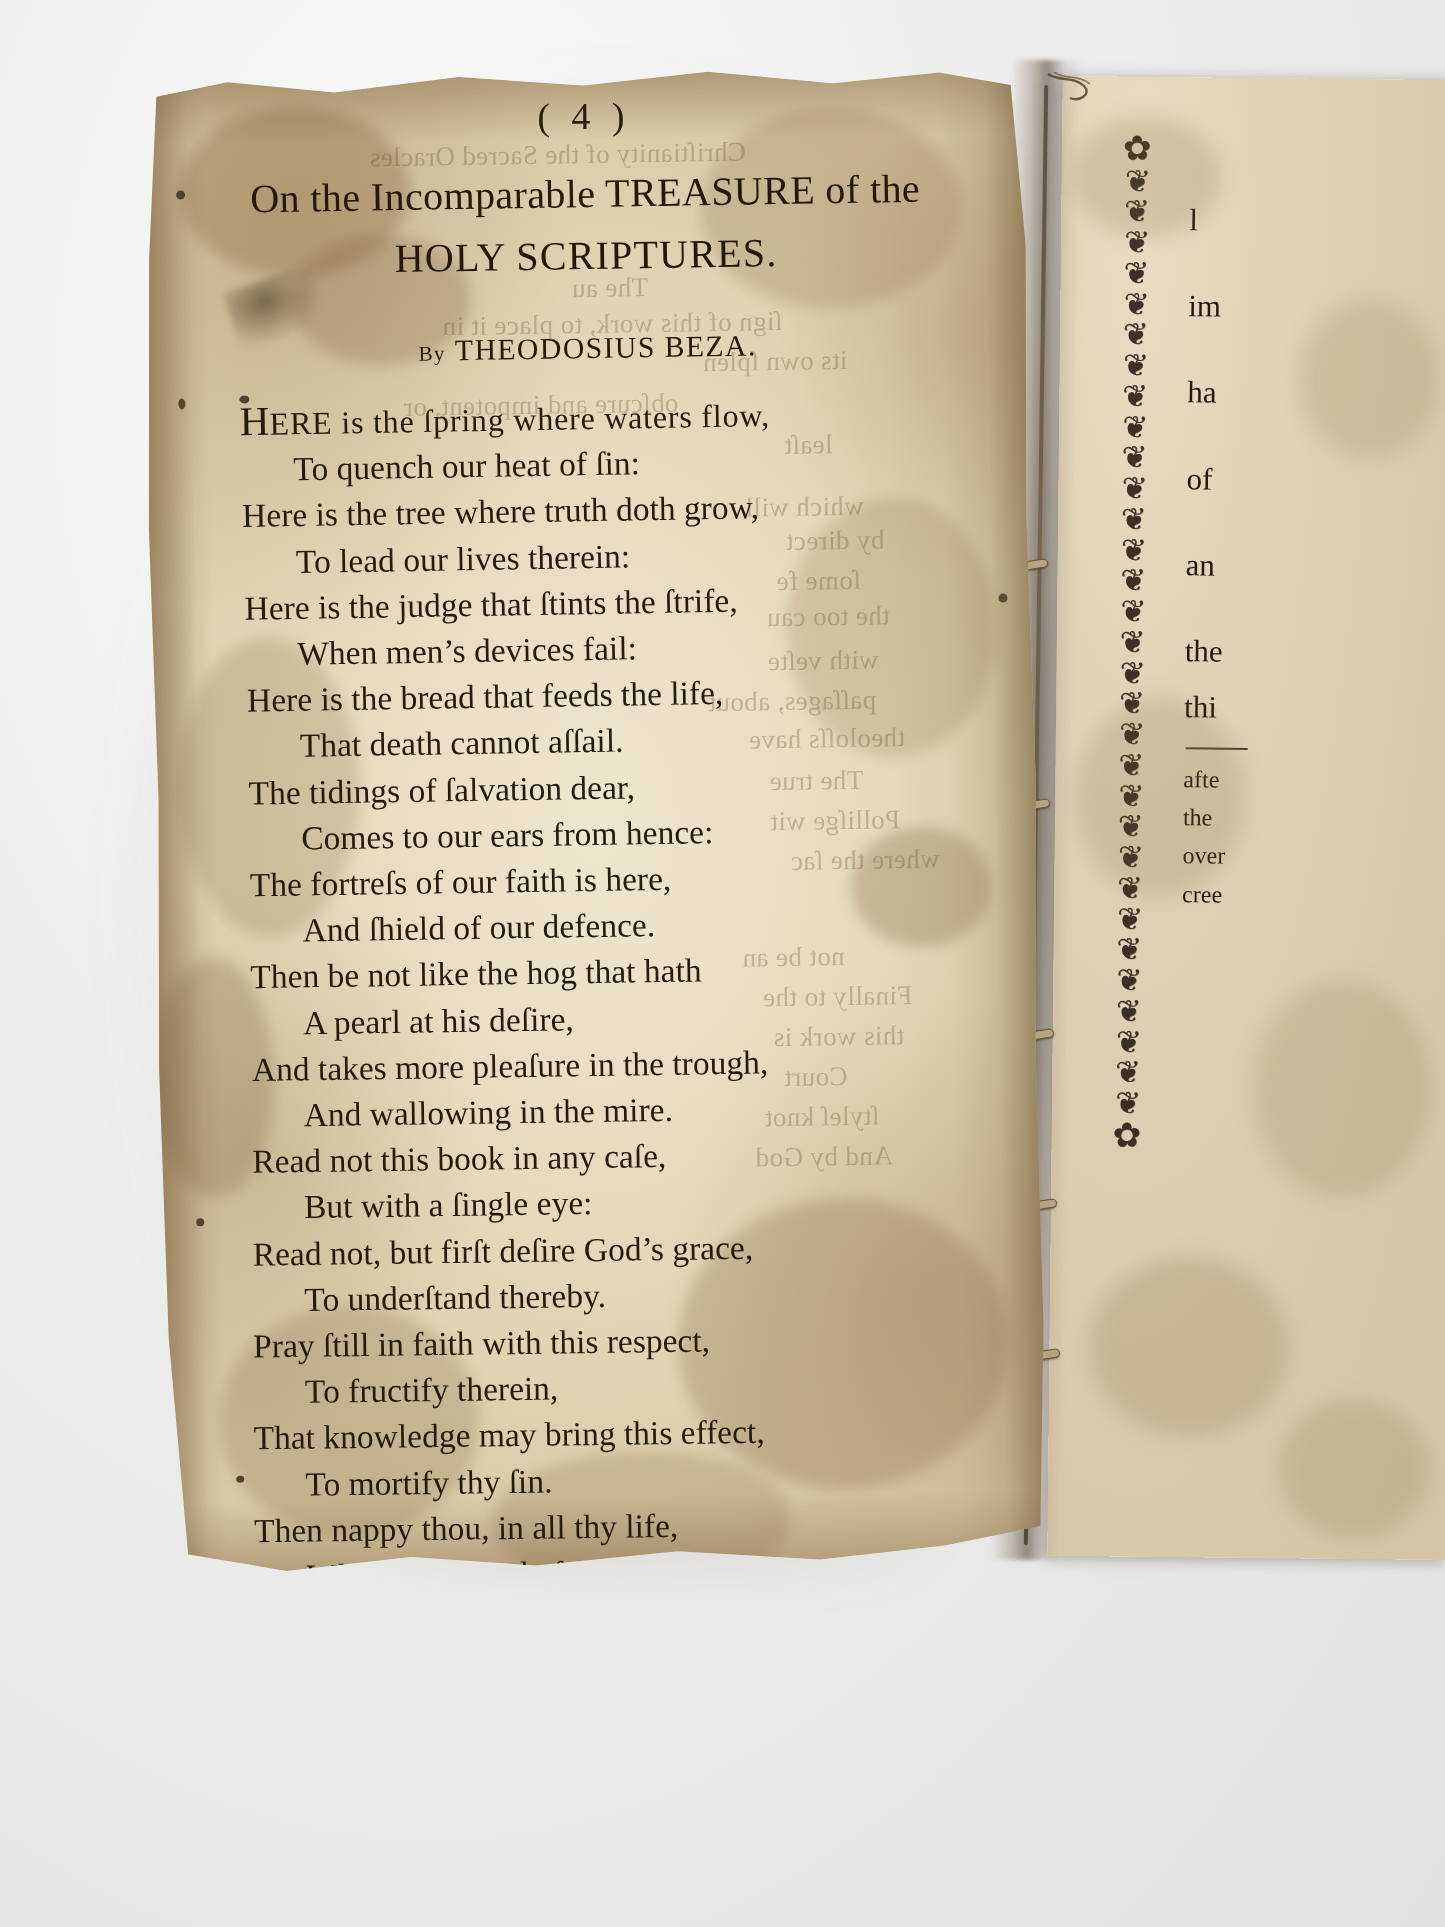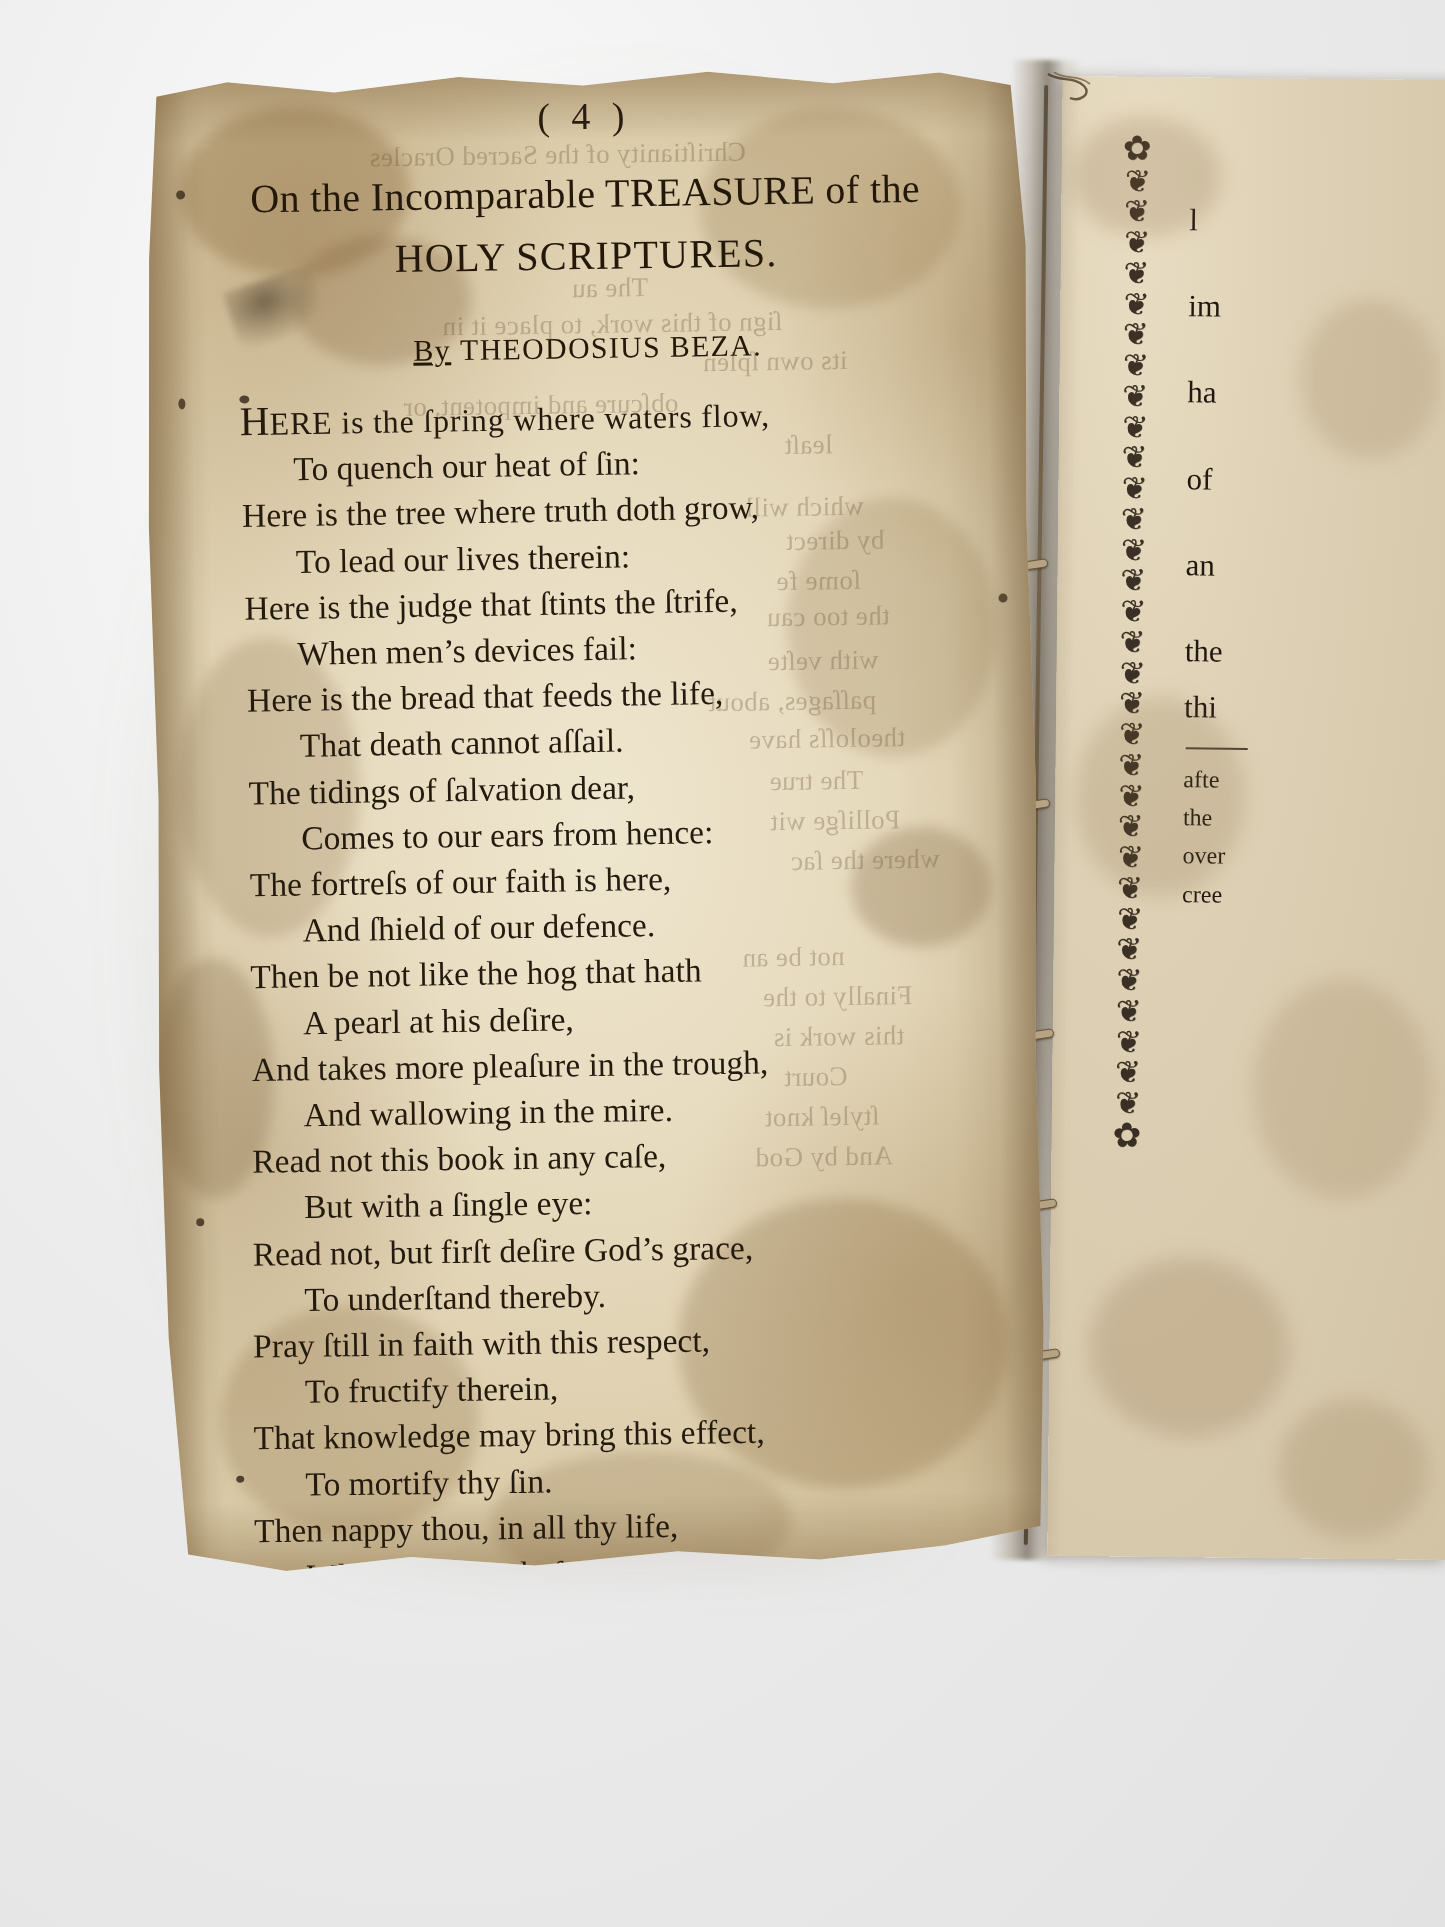--- a/index.html
+++ b/index.html
@@ -222,21 +222,21 @@
   }
   .smallcaps { font-size: 0.96em; letter-spacing: 1.4px; }
   .byline {
     position: absolute;
     top: 258px; left: 0; right: 0;
     text-align: center;
     font-size: 31px;
     letter-spacing: 1.4px;
     color: #241808;
   }
-  .byline .b-by { font-size: 30px; text-decoration: underline; }
+  .byline .b-by { font-size: 21px; }
 
   .poem {
     position: absolute;
     top: 320px;
     left: 96px;
     right: 40px;
     font-size: 33.5px;
     line-height: 46.2px;
     color: #241a0e;
   }

